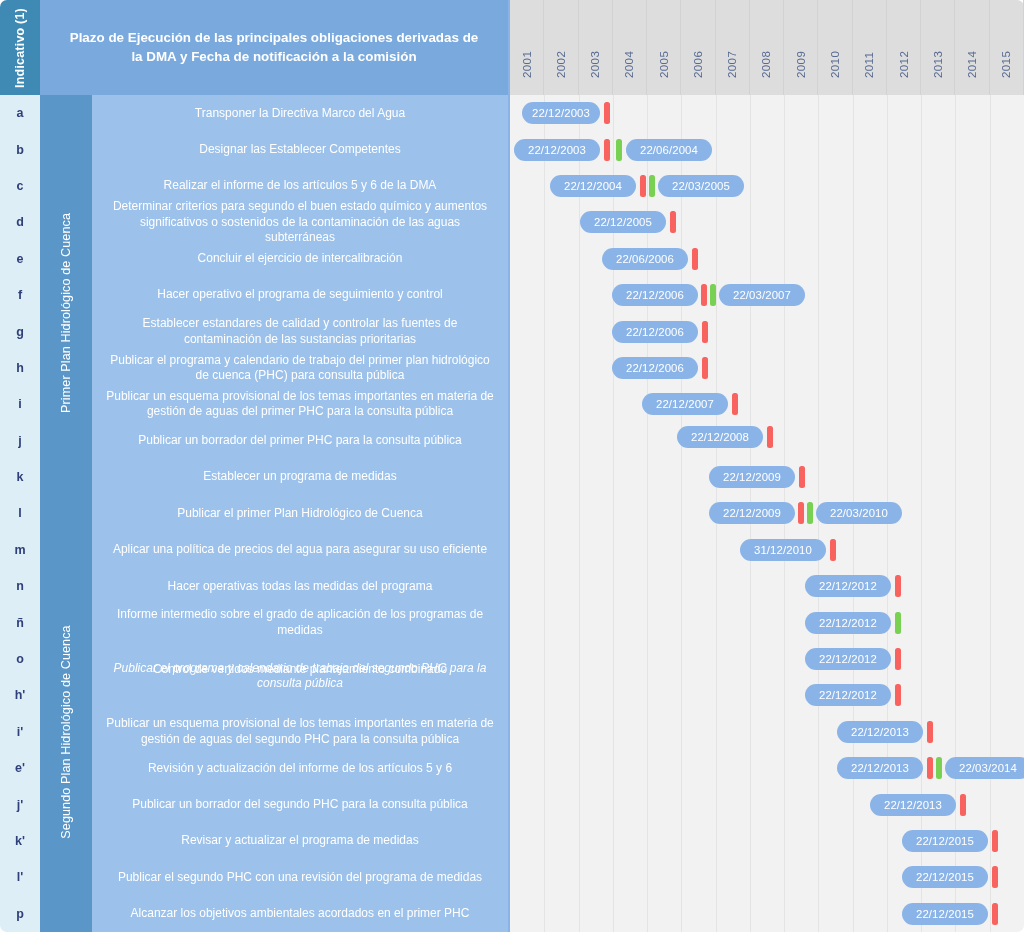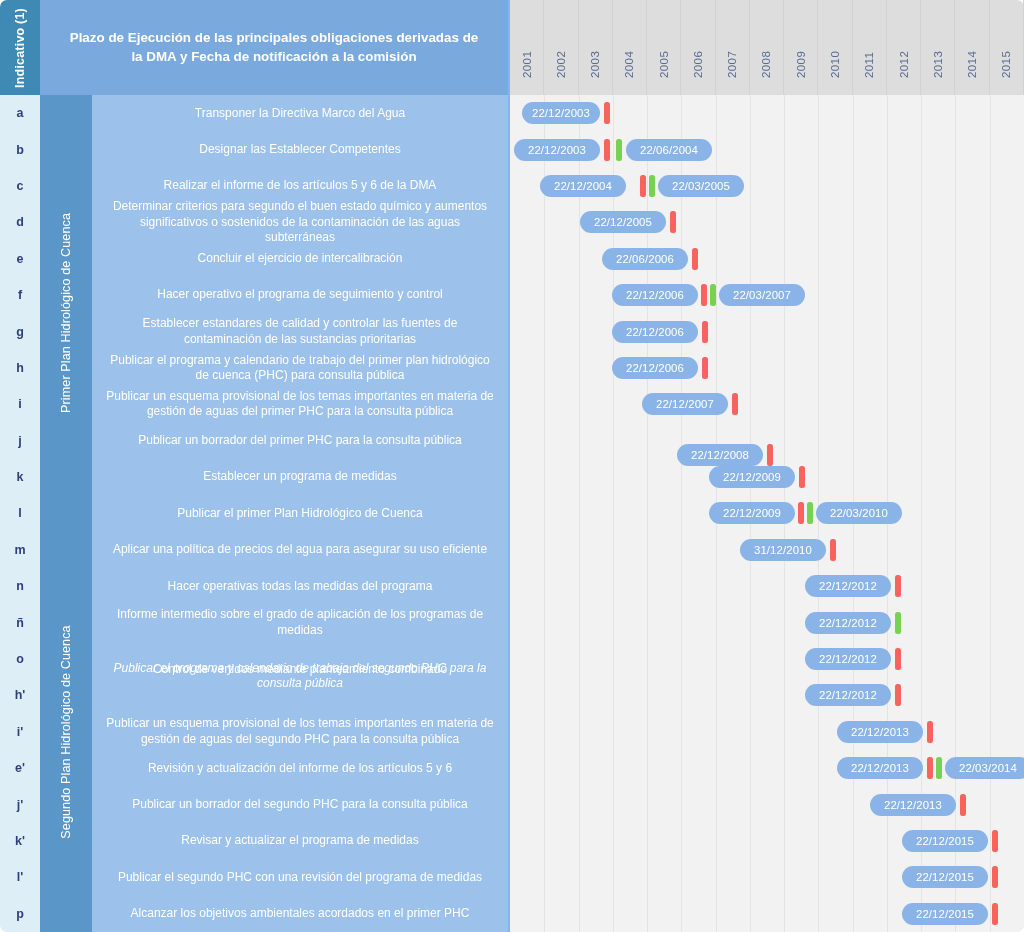--- a/index.html
+++ b/index.html
@@ -328,21 +328,21 @@
           <div class="pill" style="left: 12px; width: 78px; top: 7.19565px;">22/12/2003</div>
           <div class="mark red" style="left: 94px; top: 7.19565px;"></div>
         </div>
         <div class="trow" style="top: 36.3913px; height: 36.3913px;">
           <div class="pill" style="left: 4px; width: 86px; top: 7.19565px;">22/12/2003</div>
           <div class="mark red" style="left: 94px; top: 7.19565px;"></div>
           <div class="mark green" style="left: 106px; top: 7.19565px;"></div>
           <div class="pill" style="left: 116px; width: 86px; top: 7.19565px;">22/06/2004</div>
         </div>
         <div class="trow" style="top: 72.7826px; height: 36.3913px;">
-          <div class="pill" style="left: 30px; width: 86px; top: 7.19565px;">22/12/2004</div>
+          <div class="pill" style="left: 40px; width: 86px; top: 7.19565px;">22/12/2004</div>
           <div class="mark red" style="left: 130px; top: 7.19565px;"></div>
           <div class="mark green" style="left: 139px; top: 7.19565px;"></div>
           <div class="pill" style="left: 148px; width: 86px; top: 7.19565px;">22/03/2005</div>
         </div>
         <div class="trow" style="top: 109.174px; height: 36.3913px;">
           <div class="pill" style="left: 70px; width: 86px; top: 7.19565px;">22/12/2005</div>
           <div class="mark red" style="left: 160px; top: 7.19565px;"></div>
         </div>
         <div class="trow" style="top: 145.565px; height: 36.3913px;">
           <div class="pill" style="left: 92px; width: 86px; top: 7.19565px;">22/06/2006</div>
@@ -359,21 +359,21 @@
           <div class="mark red" style="left: 192px; top: 7.19565px;"></div>
         </div>
         <div class="trow" style="top: 254.739px; height: 36.3913px;">
           <div class="pill" style="left: 102px; width: 86px; top: 7.19565px;">22/12/2006</div>
           <div class="mark red" style="left: 192px; top: 7.19565px;"></div>
         </div>
         <div class="trow" style="top: 291.13px; height: 36.3913px;">
           <div class="pill" style="left: 132px; width: 86px; top: 7.19565px;">22/12/2007</div>
           <div class="mark red" style="left: 222px; top: 7.19565px;"></div>
         </div>
-        <div class="trow" style="top: 342px; height: 36.3913px;">
+        <div class="trow" style="top: 324px; height: 36.3913px;">
           <div class="pill" style="left: 167px; width: 86px; top: 7.19565px;">22/12/2008</div>
           <div class="mark red" style="left: 257px; top: 7.19565px;"></div>
         </div>
         <div class="trow" style="top: 363.913px; height: 36.3913px;">
           <div class="pill" style="left: 199px; width: 86px; top: 7.19565px;">22/12/2009</div>
           <div class="mark red" style="left: 289px; top: 7.19565px;"></div>
         </div>
         <div class="trow" style="top: 400.304px; height: 36.3913px;">
           <div class="pill" style="left: 199px; width: 86px; top: 7.19565px;">22/12/2009</div>
           <div class="mark red" style="left: 288px; top: 7.19565px;"></div>

